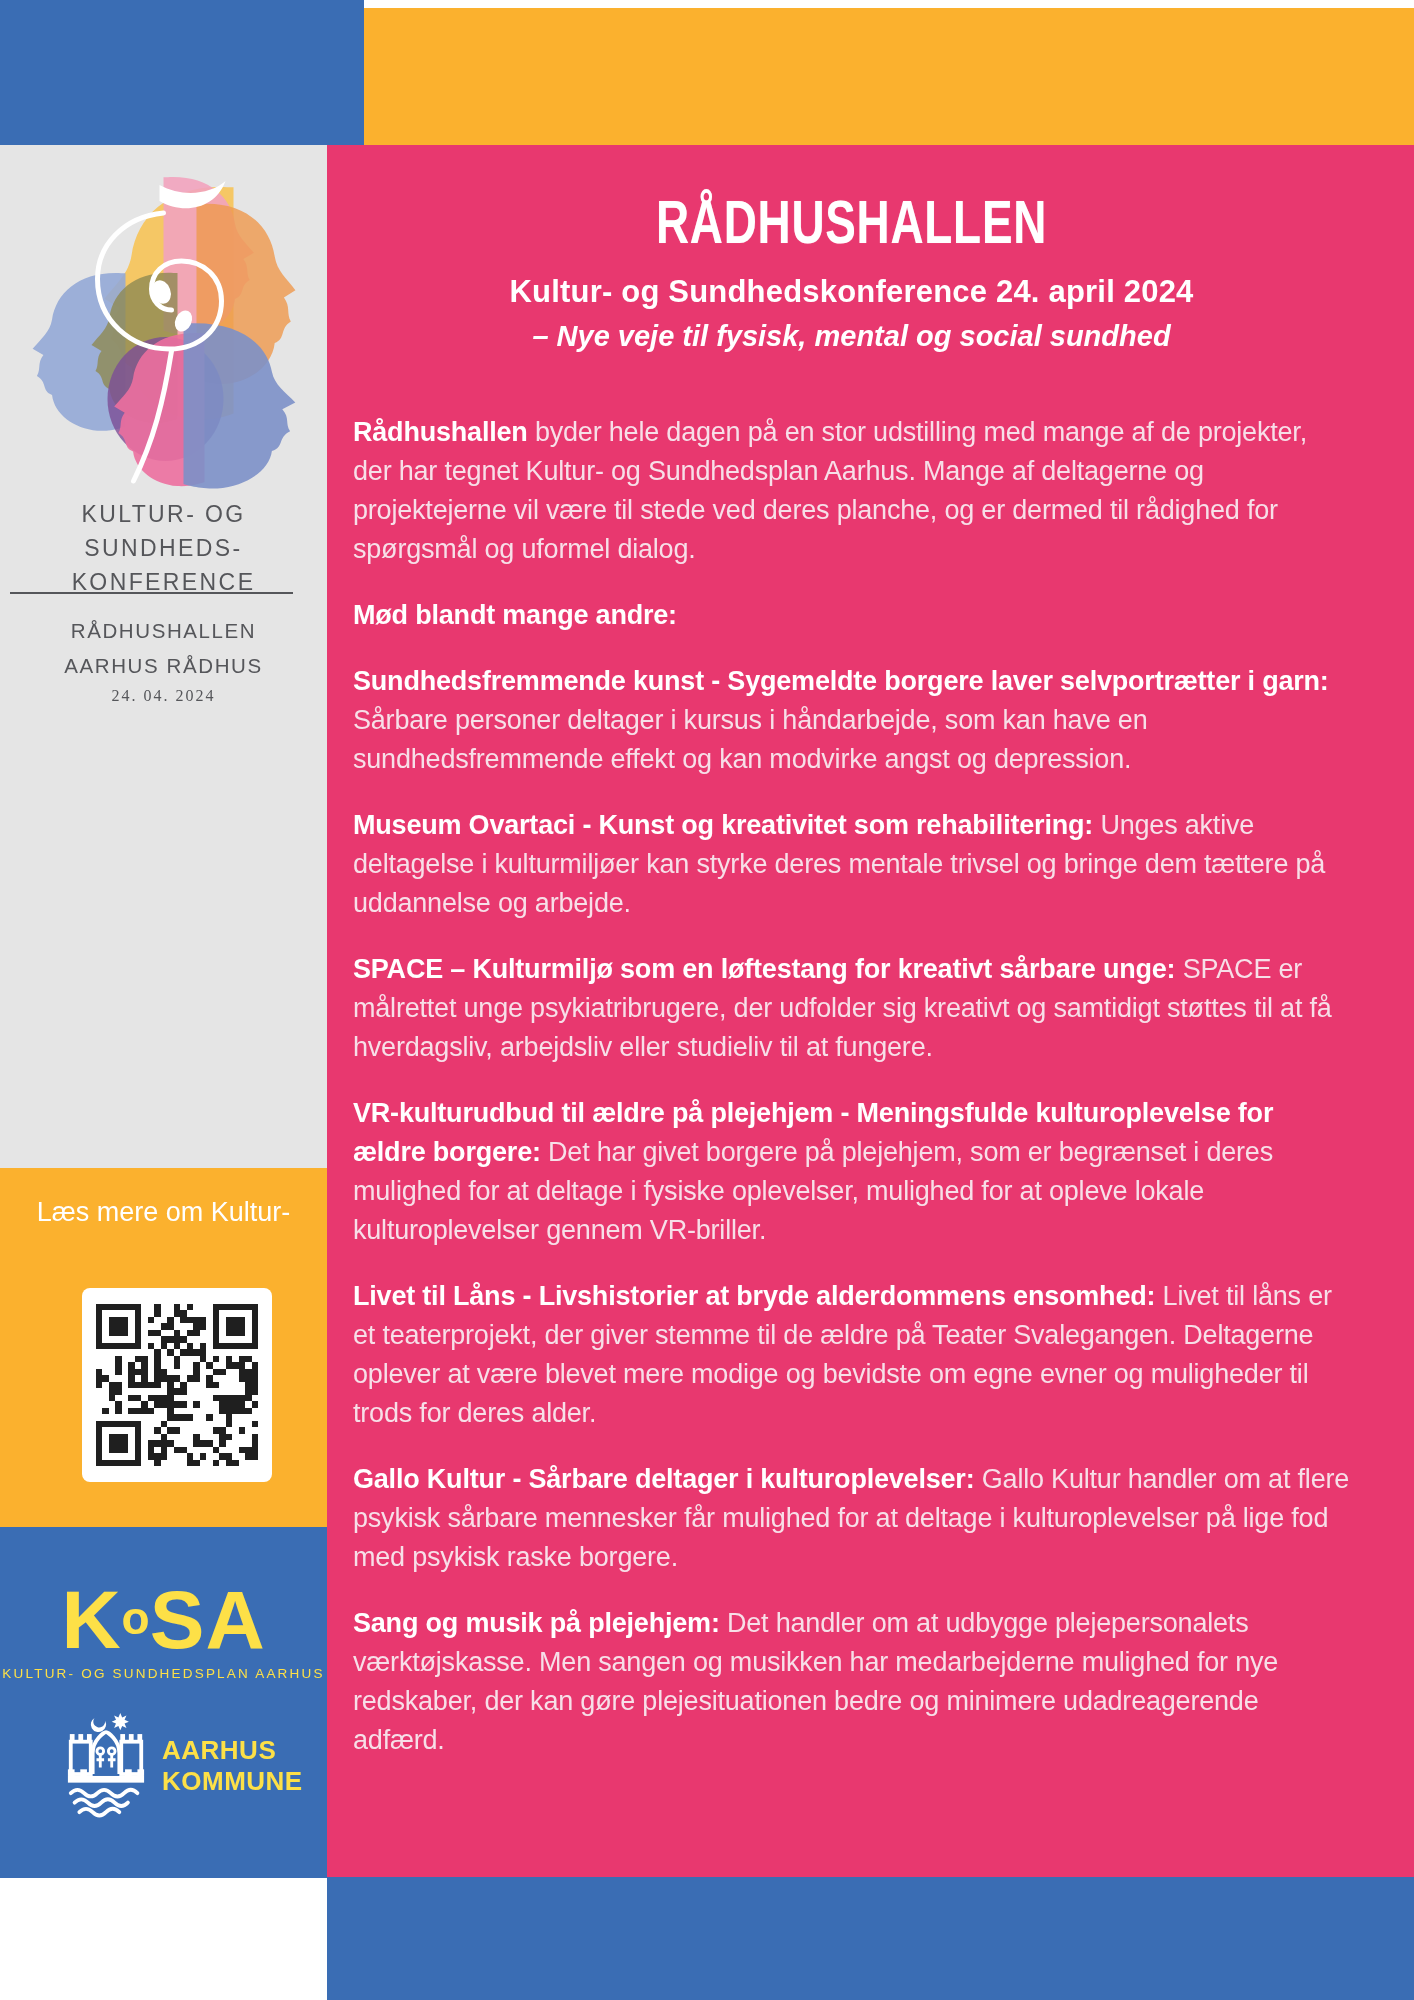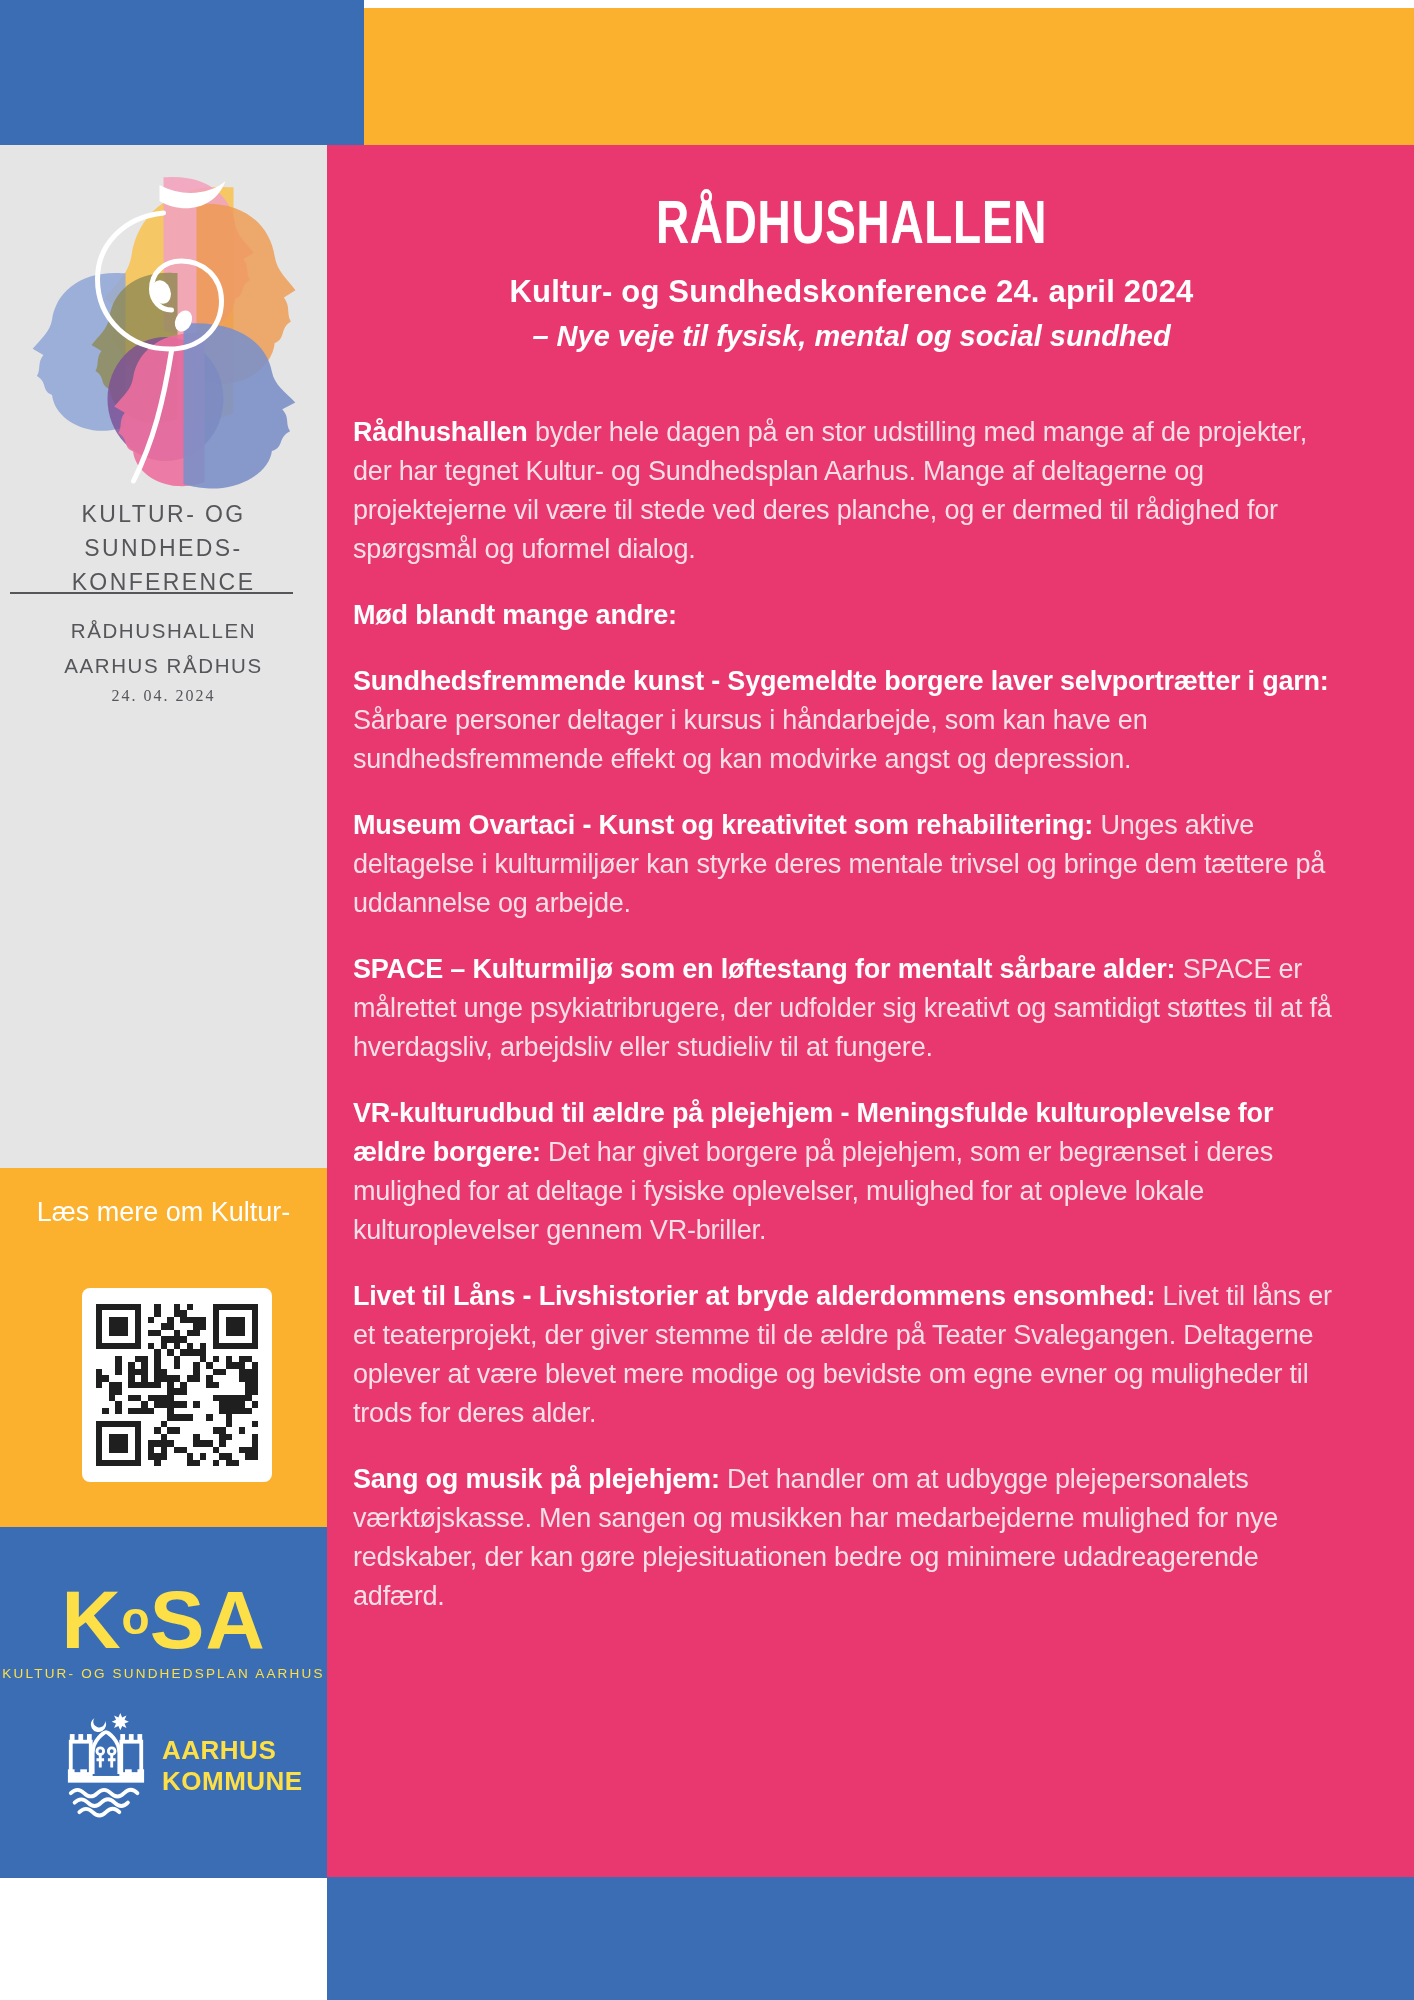--- a/index.html
+++ b/index.html
@@ -467,25 +467,26 @@
       <div class="poster-subtitle">Kultur- og Sundhedskonference 24. april 2024</div>
       <div class="poster-tagline">– Nye veje til fysisk, mental og social sundhed</div>
     </div>
     <p class="body-copy intro"><b>Rådhushallen</b><span> byder hele dagen på en stor udstilling med mange af de projekter, der har tegnet Kultur- og Sundhedsplan Aarhus. Mange af deltagerne og projektejerne vil være til stede ved deres planche, og er dermed til rådighed for spørgsmål og uformel dialog.</span></p>
     <p class="body-copy meet-heading">Mød blandt mange andre:</p>
     <div id="sections-host">
   <p class="body-copy section"><b>Sundhedsfremmende kunst - Sygemeldte borgere laver selvportrætter i garn:</b><span> Sårbare personer deltager i kursus i håndarbejde, som kan have en sundhedsfremmende effekt og kan modvirke angst og depression.</span></p>
 
   <p class="body-copy section"><b>Museum Ovartaci - Kunst og kreativitet som rehabilitering:</b><span> Unges aktive deltagelse i kulturmiljøer kan styrke deres mentale trivsel og bringe dem tættere på uddannelse og arbejde.</span></p>
 
-  <p class="body-copy section"><b>SPACE – Kulturmiljø som en løftestang for mentalt sårbare alder:</b><span> SPACE er målrettet unge psykiatribrugere, der udfolder sig kreativt og samtidigt støttes til at få hverdagsliv, arbejdsliv eller studieliv til at fungere.</span></p>
+  <p class="body-copy section"><b>SPACE – Kulturmiljø som en løftestang for kreativt sårbare unge:</b><span> SPACE er målrettet unge psykiatribrugere, der udfolder sig kreativt og samtidigt støttes til at få hverdagsliv, arbejdsliv eller studieliv til at fungere.</span></p>
 
   <p class="body-copy section"><b>VR-kulturudbud til ældre på plejehjem - Meningsfulde kulturoplevelse for ældre borgere:</b><span> Det har givet borgere på plejehjem, som er begrænset i deres mulighed for at deltage i fysiske oplevelser, mulighed for at opleve lokale kulturoplevelser gennem VR-briller.</span></p>
 
   <p class="body-copy section"><b>Livet til Låns - Livshistorier at bryde alderdommens ensomhed:</b><span> Livet til låns er et teaterprojekt, der giver stemme til de ældre på Teater Svalegangen. Deltagerne oplever at være blevet mere modige og bevidste om egne evner og muligheder til trods for deres alder.</span></p>
 
+  <p class="body-copy section"><b>Gallo Kultur - Sårbare deltager i kulturoplevelser:</b><span> Gallo Kultur handler om at flere psykisk sårbare mennesker får mulighed for at deltage i kulturoplevelser på lige fod med psykisk raske borgere.</span></p>
 
   <p class="body-copy section"><b>Sang og musik på plejehjem:</b><span> Det handler om at udbygge plejepersonalets værktøjskasse. Men sangen og musikken har medarbejderne mulighed for nye redskaber, der kan gøre plejesituationen bedre og minimere udadreagerende adfærd.</span></p>
 </div>
   </div>
 
   <div class="bottom-band"></div>
 </div>
 
 </body></html>

